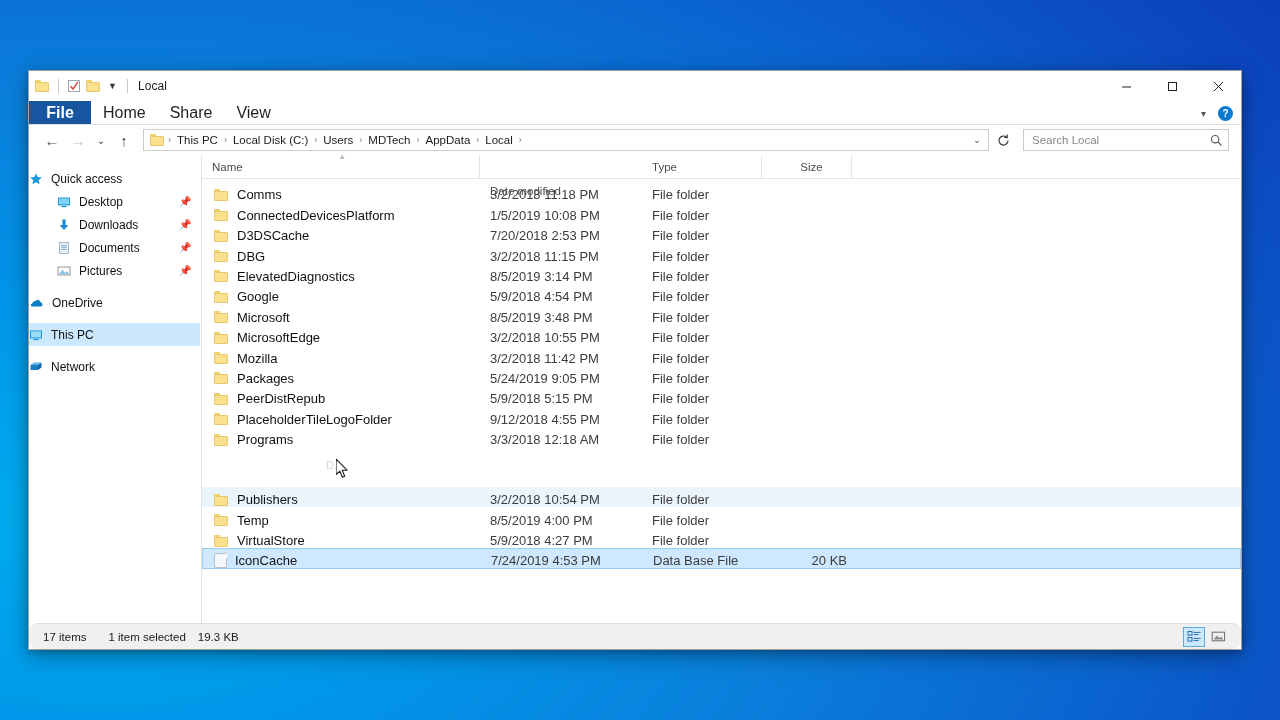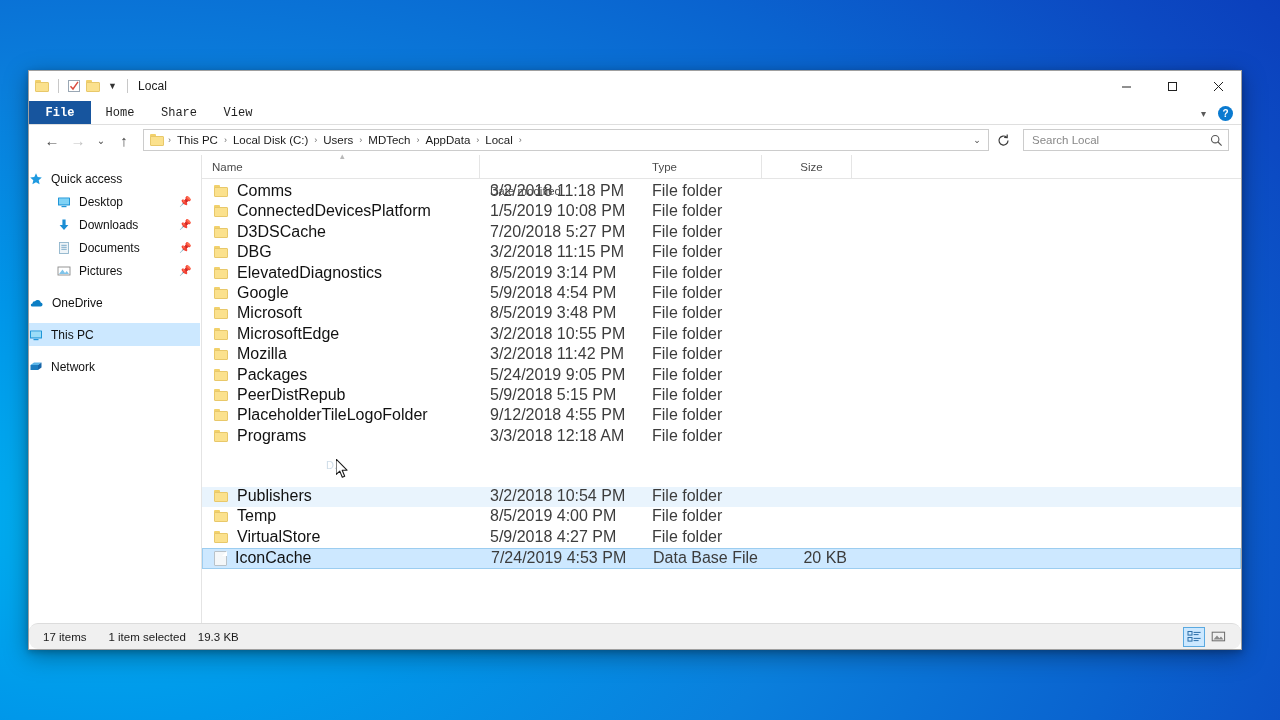--- a/index.html
+++ b/index.html
@@ -54,24 +54,23 @@
   
   .ribbon {
     height: 24px; min-height: 24px;
     background: #ffffff;
     display: flex; align-items: stretch;
     position: relative;
     border-bottom: 1px solid #dfdfdf;
   }
   .rtab {
     display: flex; align-items: center; justify-content: center;
-    font-size: 12px; color: #1f1f1f;
+    font-size: 16px; color: #1f1f1f;
     padding: 0 12px;
     min-width: 58px;
-    font-family: Liberation Mono, monospace;
   }
   .rtab.file {
     background: #17559e; color: #ffffff; font-weight: bold;
     min-width: 62px;
   }
   .ribbon-right {
     position: absolute; right: 8px; top: 0; height: 24px;
     display: flex; align-items: center; gap: 12px;
   }
   .help-icon {
@@ -175,22 +174,22 @@
   .col.c-size { width: 90px; justify-content: center; }
   .col.c-rest { flex: 1; border-right: none; }
   .sortcaret {
     position: absolute; left: 138px; top: -4px;
     font-size: 9px; color: #b9b9b9;
   }
 
   .rows { flex: 1; overflow: hidden; padding-top: 3px; }
   .row {
     height: 20.4px;
-    display: flex; align-items: flex-start;
-    font-size: 16px; color: #111111;
+    display: flex; align-items: flex-end;
+    font-size: 13px; color: #111111;
   }
   .row.hover { background: #e9f4fd; margin-top: 40px; }
   .row.selected { background: #cde8ff; border: 1px solid #9ccdf0; height: 20.4px; }
   .cell { padding-left: 10px; overflow: hidden; white-space: nowrap; }
   .cell.name {
     width: 278px; display: flex; align-items: center; gap: 8px;
     padding-left: 12px;
   }
   .cell.date { width: 162px; color: #3c3c3c; }
   .cell.type { width: 120px; color: #3c3c3c; }
@@ -503,21 +502,21 @@
             <div class="cell size"></div>
           </div>
           <div class="row">
             <div class="cell name">
               <span class="folder">
                 <span class="tab"></span>
                 <span class="bodyf"></span>
               </span>
               <span>D3DSCache</span>
             </div>
-            <div class="cell date">7/20/2018 5:27 PM</div>
+            <div class="cell date">7/20/2018 2:53 PM</div>
             <div class="cell type">File folder</div>
             <div class="cell size"></div>
           </div>
           <div class="row">
             <div class="cell name">
               <span class="folder">
                 <span class="tab"></span>
                 <span class="bodyf"></span>
               </span>
               <span>DBG</span>

